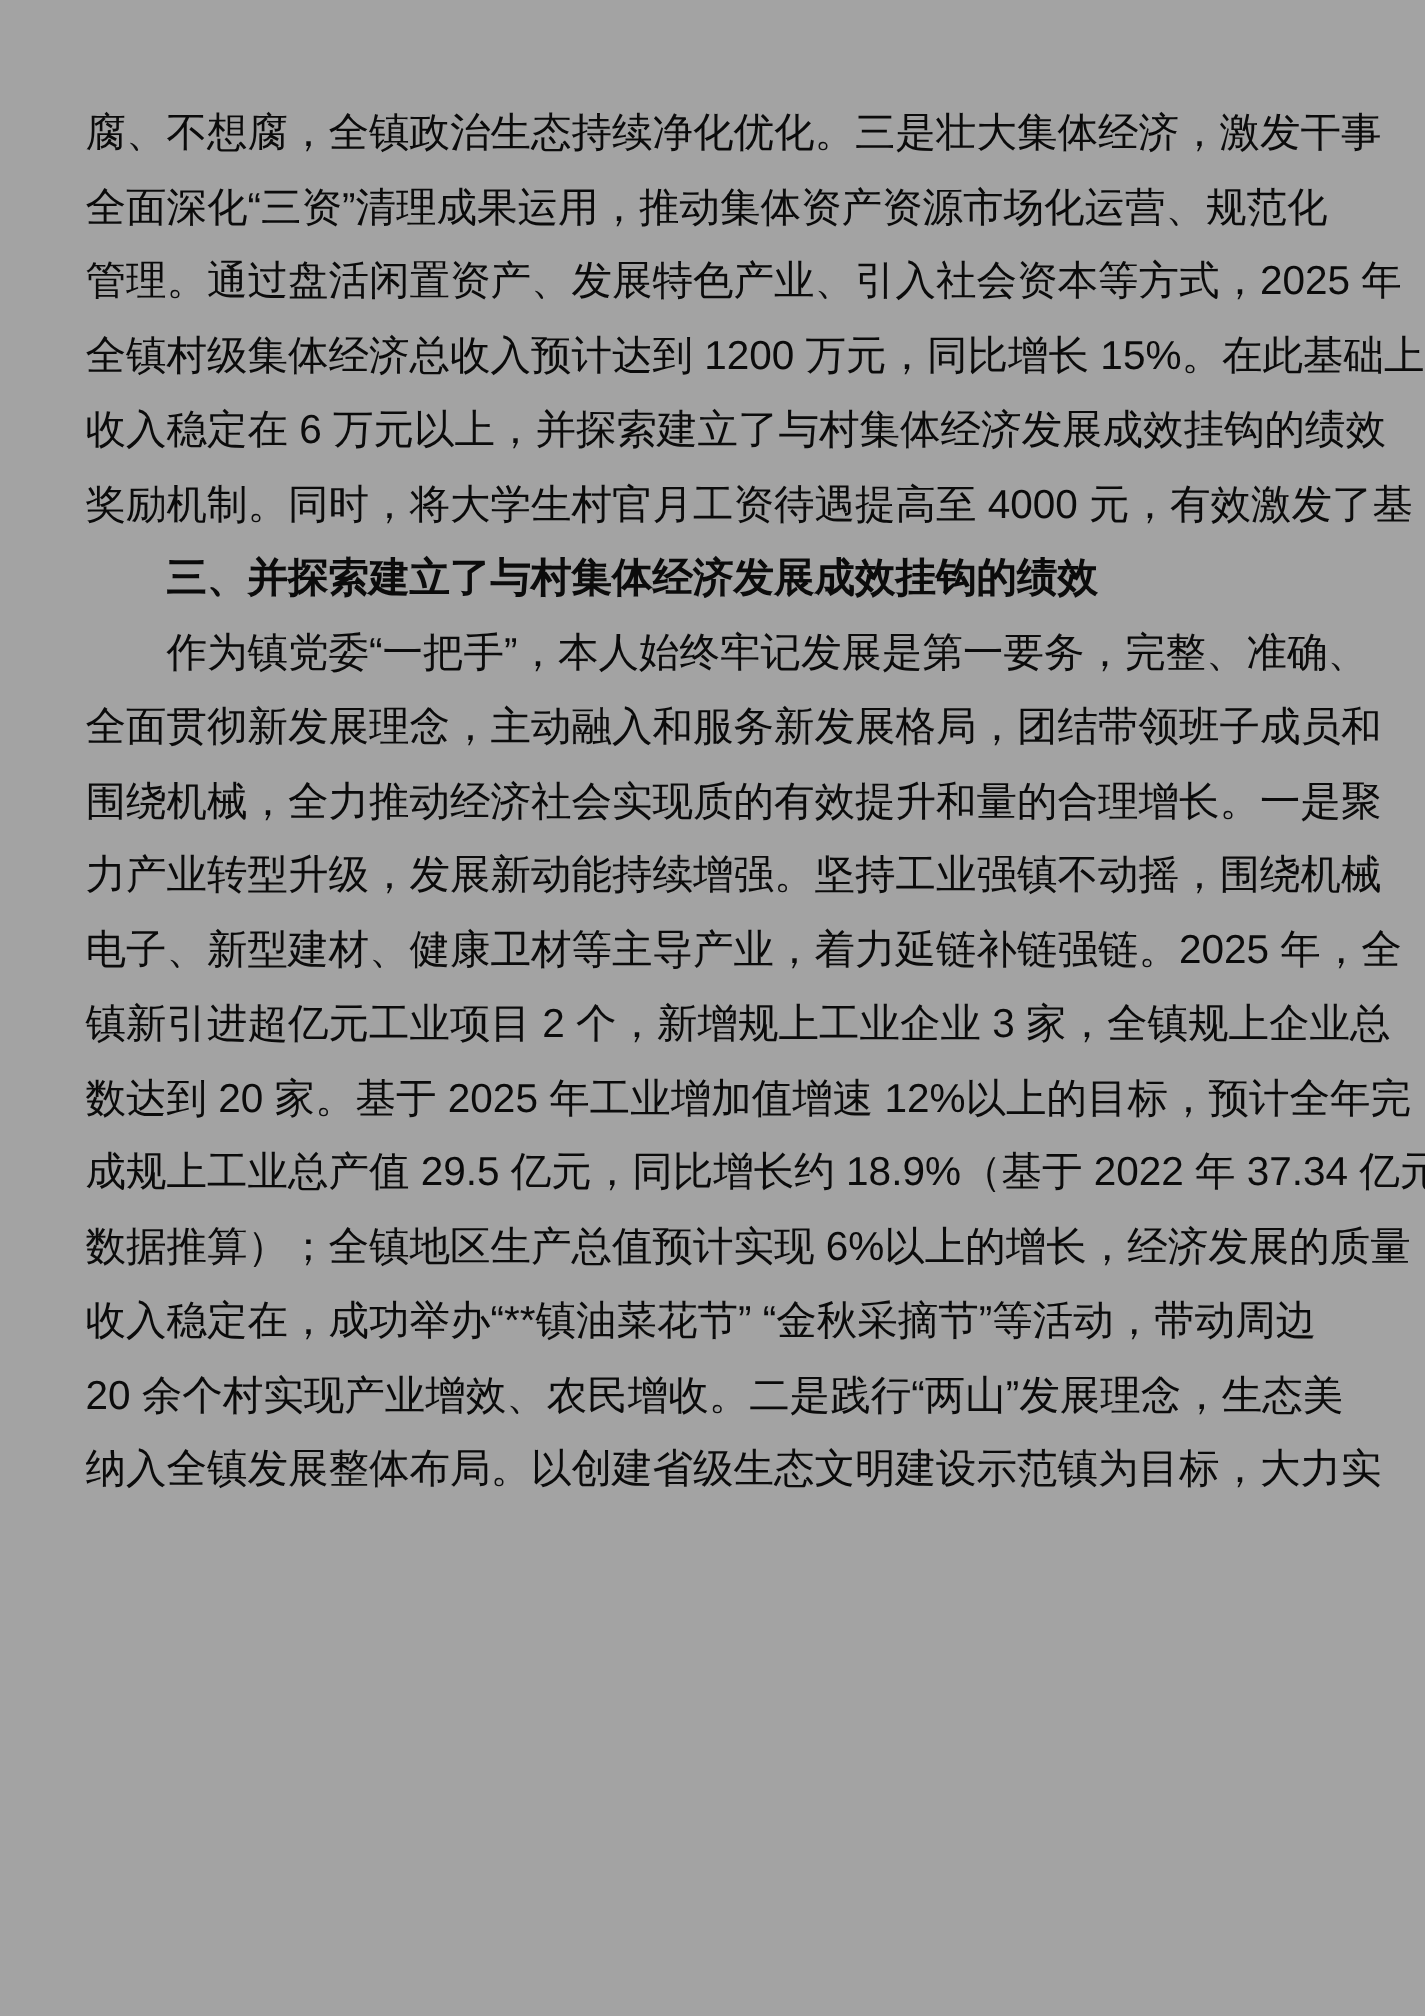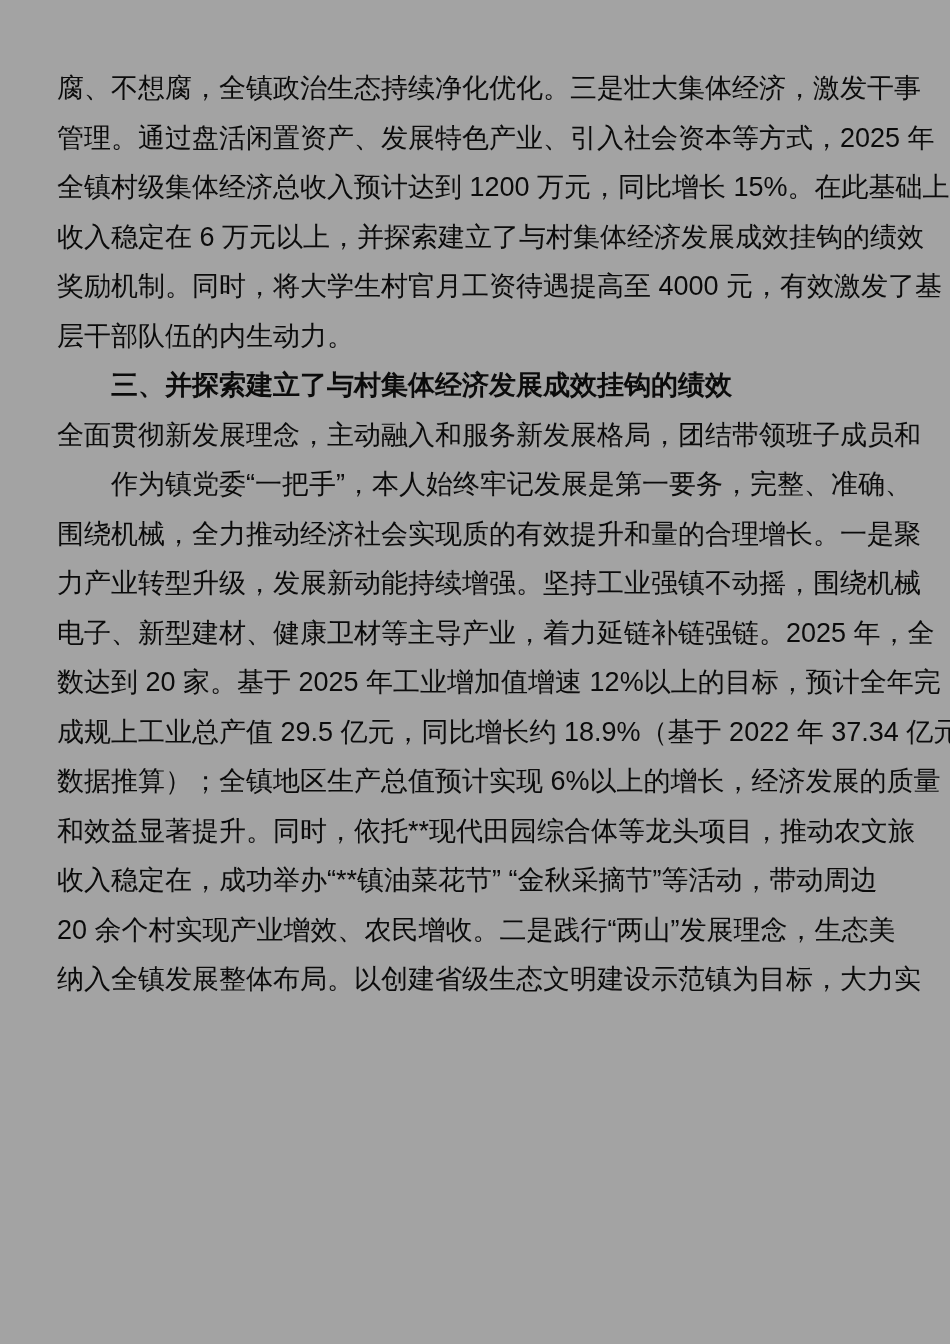--- a/index.html
+++ b/index.html
@@ -33,32 +33,32 @@
   }
   .line.indent { text-indent: 2em; }
   .line.heading { font-weight: 700; text-indent: 2em; }
 </style>
 </head>
 <body>
 
 <div class="page">
   <div class="textblock">
     <div class="line">腐、不想腐，全镇政治生态持续净化优化。三是壮大集体经济，激发干事</div>
+    <div class="line">全面深化“三资”清理成果运用，推动集体资产资源市场化运营、规范化</div>
     <div class="line">管理。通过盘活闲置资产、发展特色产业、引入社会资本等方式，2025 年</div>
     <div class="line">全镇村级集体经济总收入预计达到 1200 万元，同比增长 15%。在此基础上，</div>
     <div class="line">收入稳定在 6 万元以上，并探索建立了与村集体经济发展成效挂钩的绩效</div>
     <div class="line">奖励机制。同时，将大学生村官月工资待遇提高至 4000 元，有效激发了基</div>
-    <div class="line">层干部队伍的内生动力。</div>
     <div class="line heading">三、并探索建立了与村集体经济发展成效挂钩的绩效</div>
+    <div class="line indent">作为镇党委“一把手”，本人始终牢记发展是第一要务，完整、准确、</div>
     <div class="line">全面贯彻新发展理念，主动融入和服务新发展格局，团结带领班子成员和</div>
-    <div class="line indent">作为镇党委“一把手”，本人始终牢记发展是第一要务，完整、准确、</div>
     <div class="line">围绕机械，全力推动经济社会实现质的有效提升和量的合理增长。一是聚</div>
     <div class="line">力产业转型升级，发展新动能持续增强。坚持工业强镇不动摇，围绕机械</div>
     <div class="line">电子、新型建材、健康卫材等主导产业，着力延链补链强链。2025 年，全</div>
+    <div class="line">镇新引进超亿元工业项目 2 个，新增规上工业企业 3 家，全镇规上企业总</div>
     <div class="line">数达到 20 家。基于 2025 年工业增加值增速 12%以上的目标，预计全年完</div>
     <div class="line">成规上工业总产值 29.5 亿元，同比增长约 18.9%（基于 2022 年 37.34 亿元</div>
     <div class="line">数据推算）；全镇地区生产总值预计实现 6%以上的增长，经济发展的质量</div>
-    <div class="line">和效益显著提升。同时，依托**现代田园综合体等龙头项目，推动农文旅</div>
     <div class="line">收入稳定在，成功举办“**镇油菜花节” “金秋采摘节”等活动，带动周边</div>
     <div class="line">20 余个村实现产业增效、农民增收。二是践行“两山”发展理念，生态美</div>
     <div class="line">纳入全镇发展整体布局。以创建省级生态文明建设示范镇为目标，大力实</div>
   </div>
 </div>
 
 </body></html>

